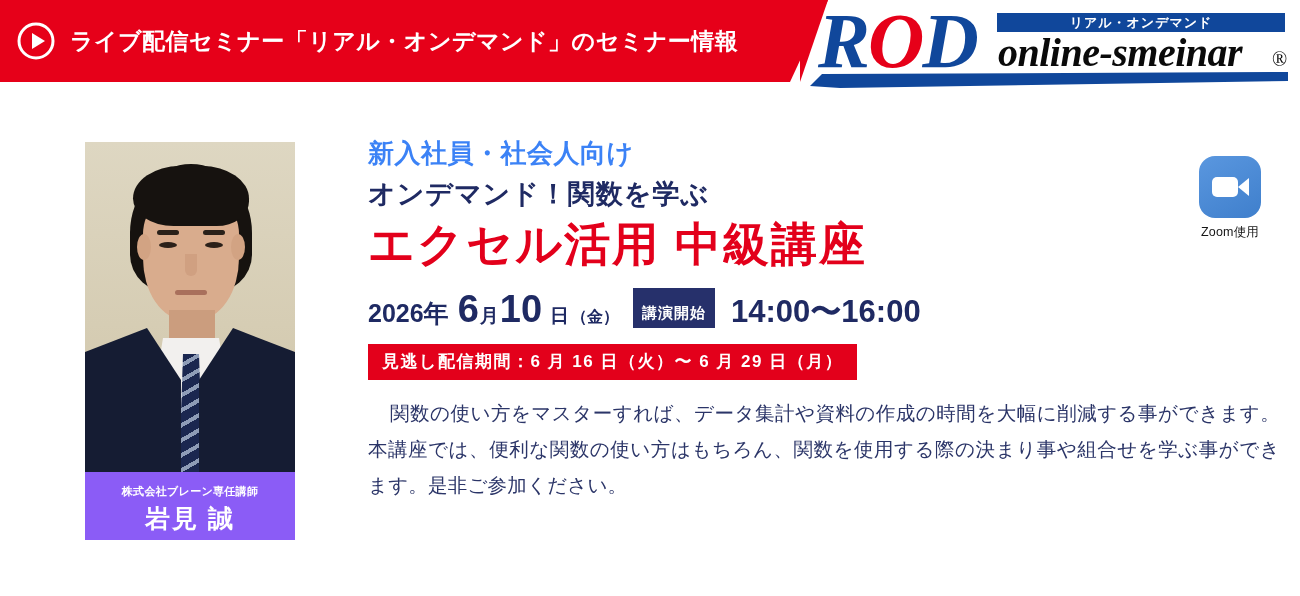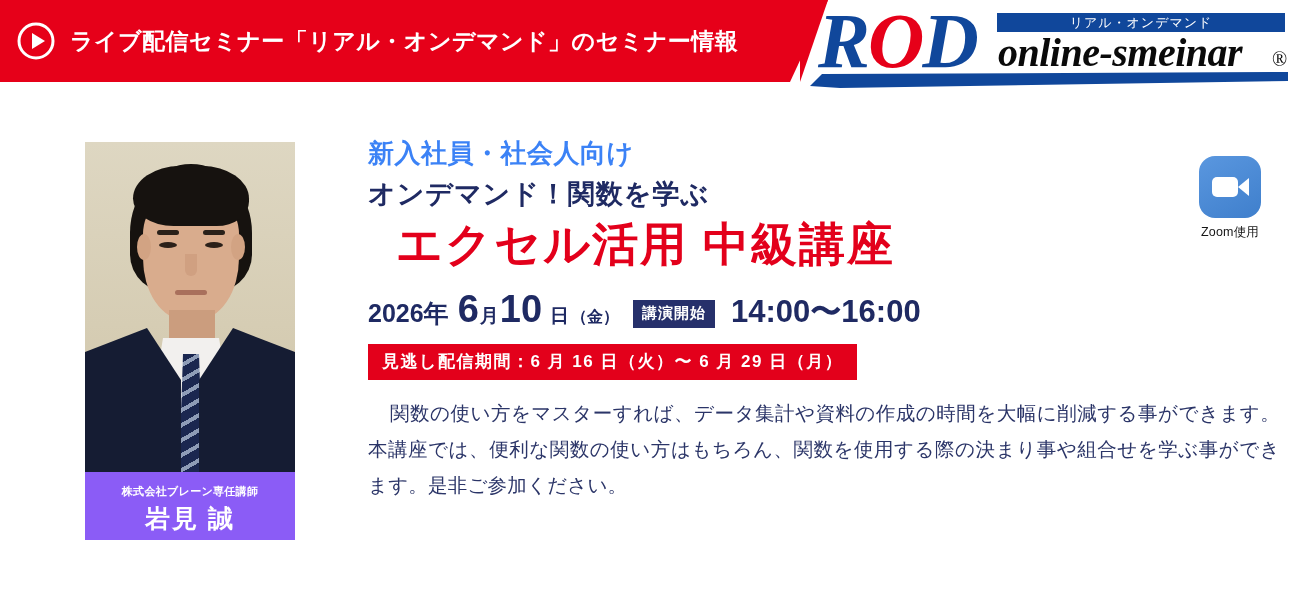--- a/index.html
+++ b/index.html
@@ -64,21 +64,21 @@
   }
   .logo-tagline {
     position: absolute;
     left: 197px;
     top: 13px;
     width: 288px;
     height: 19px;
     background: #10479b;
     color: #ffffff;
     font-size: 13px;
-    font-weight: normal;
+    font-weight: bold;
     text-align: center;
     line-height: 19px;
     letter-spacing: 1px;
   }
   .logo-rod {
     position: absolute;
     left: 18px;
     top: 2px;
     font-family: "Liberation Serif", "DejaVu Serif", serif;
     font-style: italic;
@@ -283,21 +283,20 @@
     letter-spacing: 1px;
     margin-top: 8px;
   }
   .maintitle {
     color: #e3001b;
     font-size: 46px;
     font-weight: bold;
     line-height: 56px;
     letter-spacing: 2px;
     margin-top: 2px;
-    margin-left: 28px;
   }
 
   
   .date-row {
     display: flex;
     align-items: baseline;
     margin-top: 16px;
     color: #1f2a63;
     white-space: nowrap;
   }
@@ -305,21 +304,21 @@
   .d-bignum { font-size: 38px; font-weight: bold; margin-left: 9px; }
   .d-unit   { font-size: 19px; font-weight: bold; margin-left: 1px; }
   .d-bignum2{ font-size: 38px; font-weight: bold; margin-left: 1px; }
   .d-unit2  { font-size: 19px; font-weight: bold; margin-left: 8px; }
   .d-dow    { font-size: 16px; font-weight: bold; margin-left: 2px; }
   .badge-start {
     background: #26306b;
     color: #ffffff;
     font-size: 15px;
     font-weight: bold;
-    padding: 4px 9px 5px 9px;
+    padding: 16px 9px 5px 9px;
     margin-left: 14px;
     letter-spacing: 1px;
     position: relative;
     top: -4px;
   }
   .d-time {
     font-size: 31px;
     font-weight: bold;
     margin-left: 16px;
     letter-spacing: 0px;

